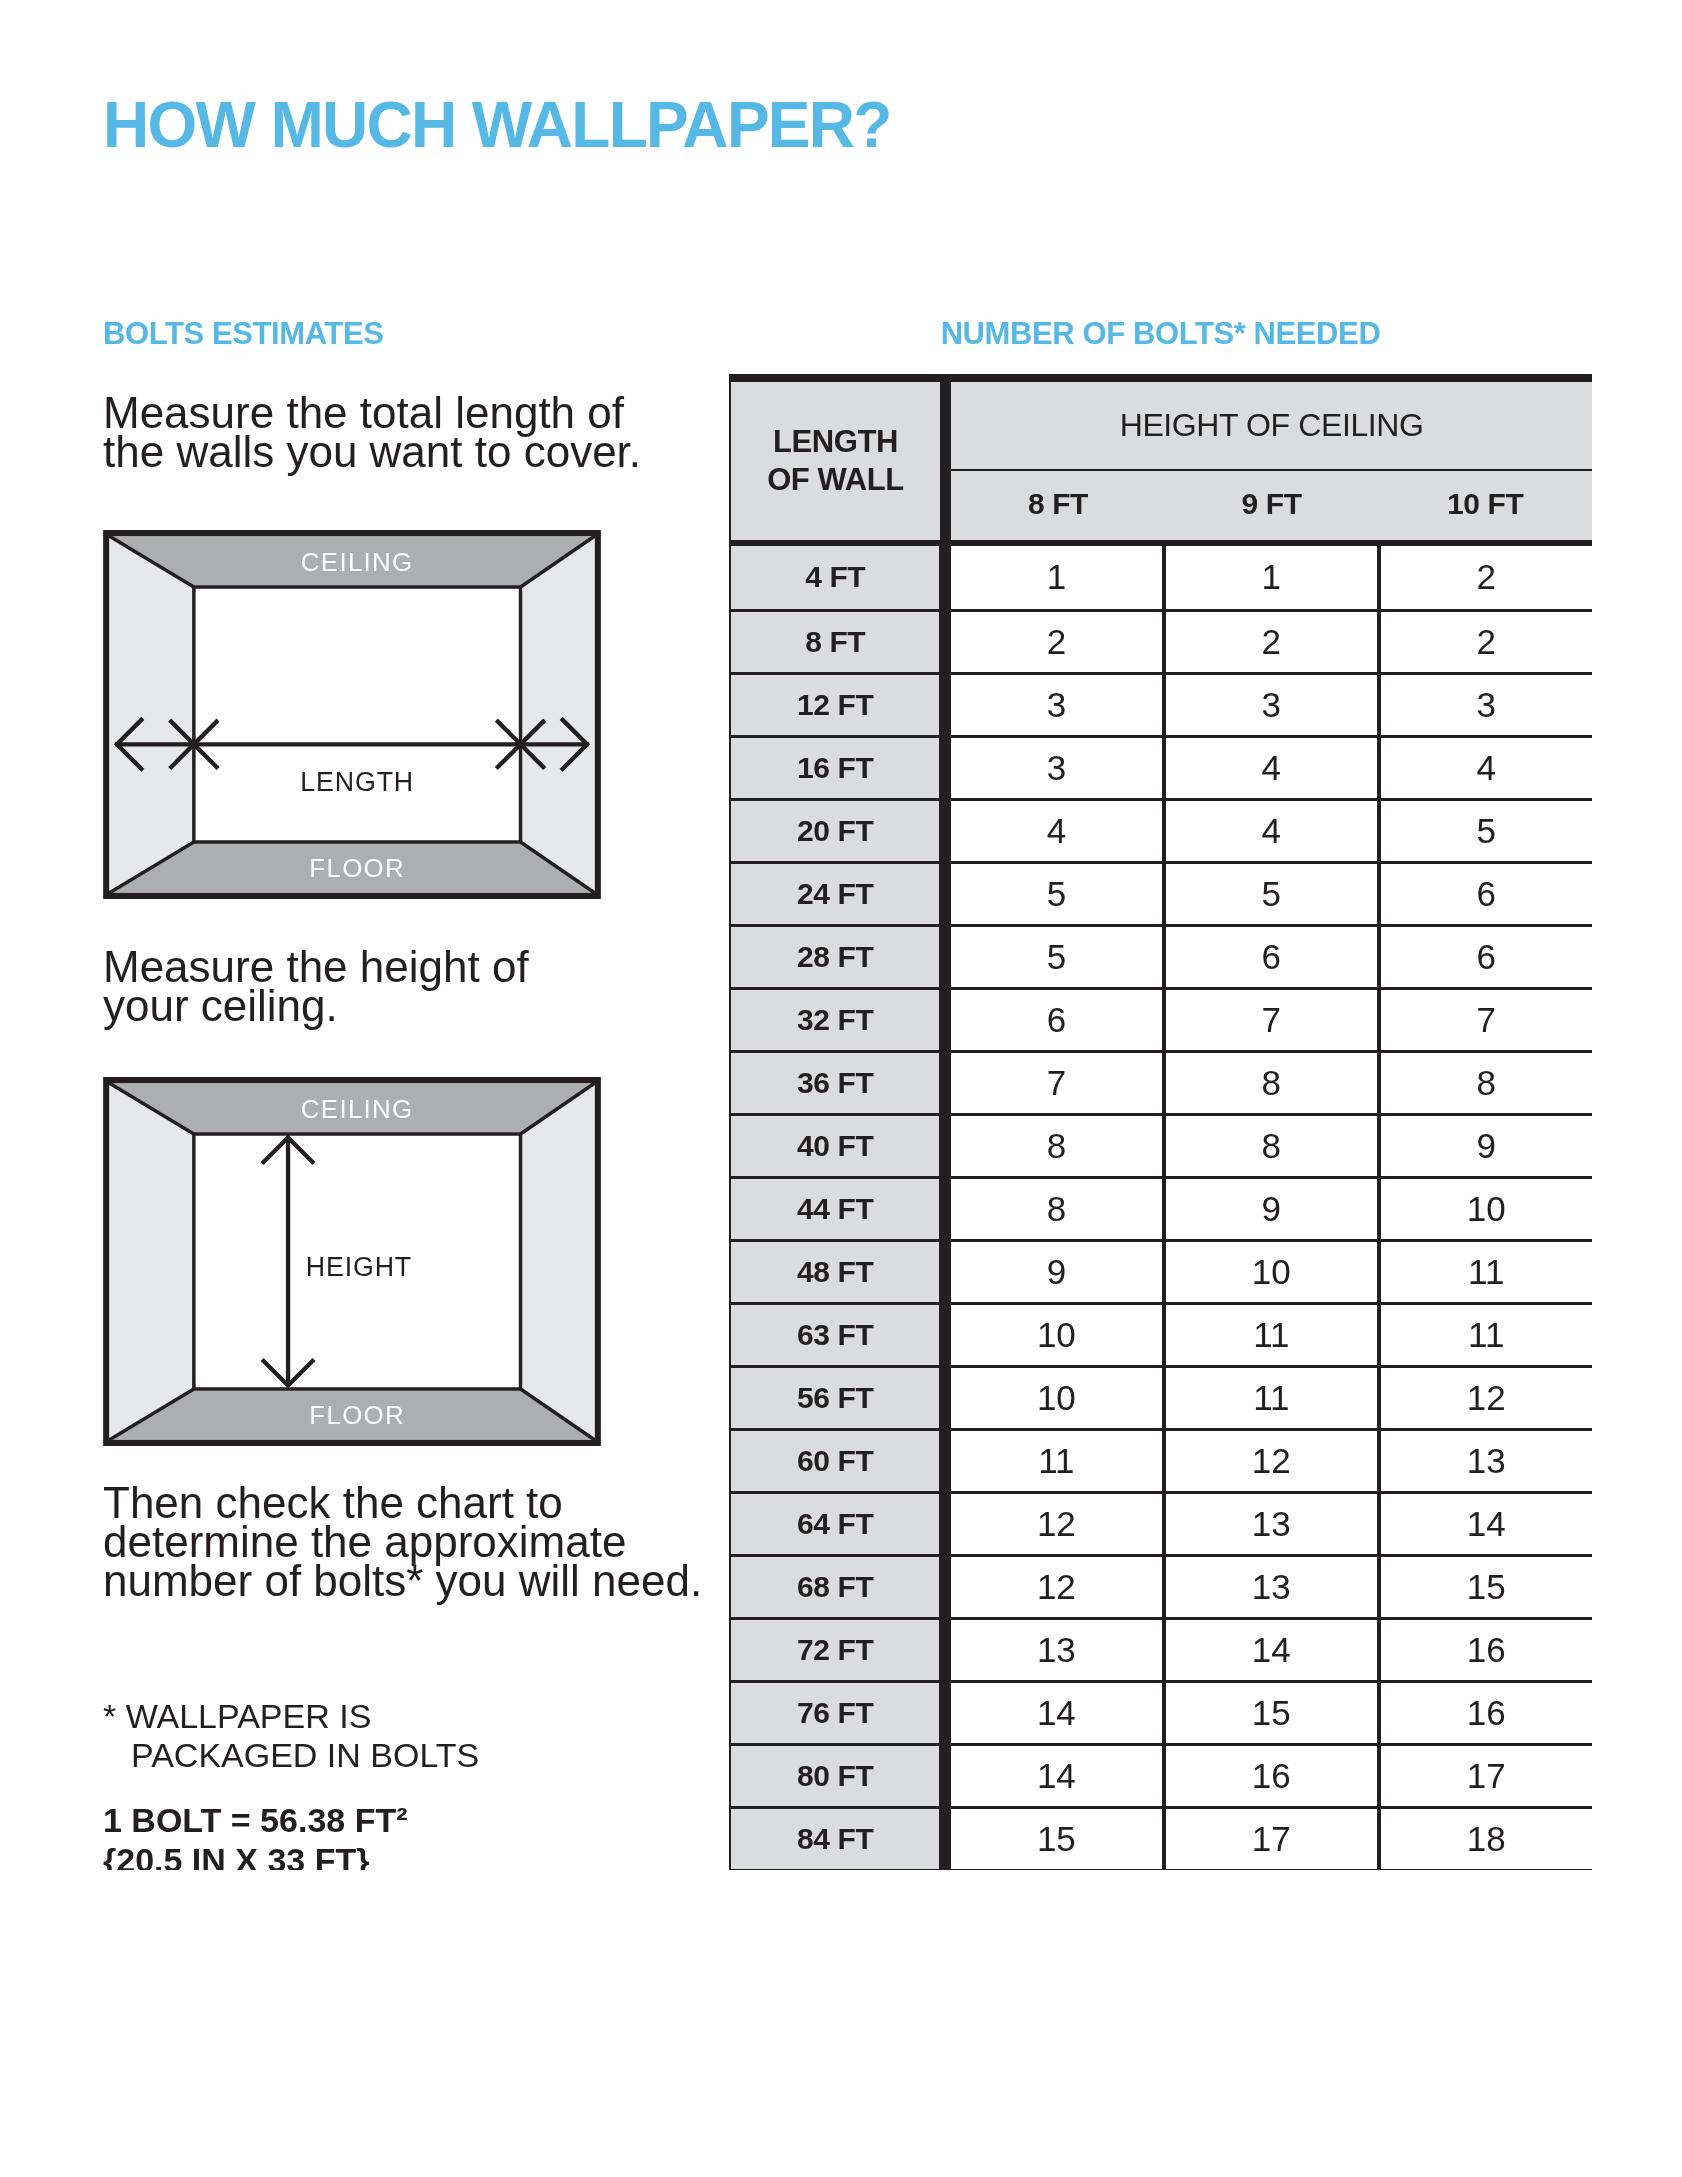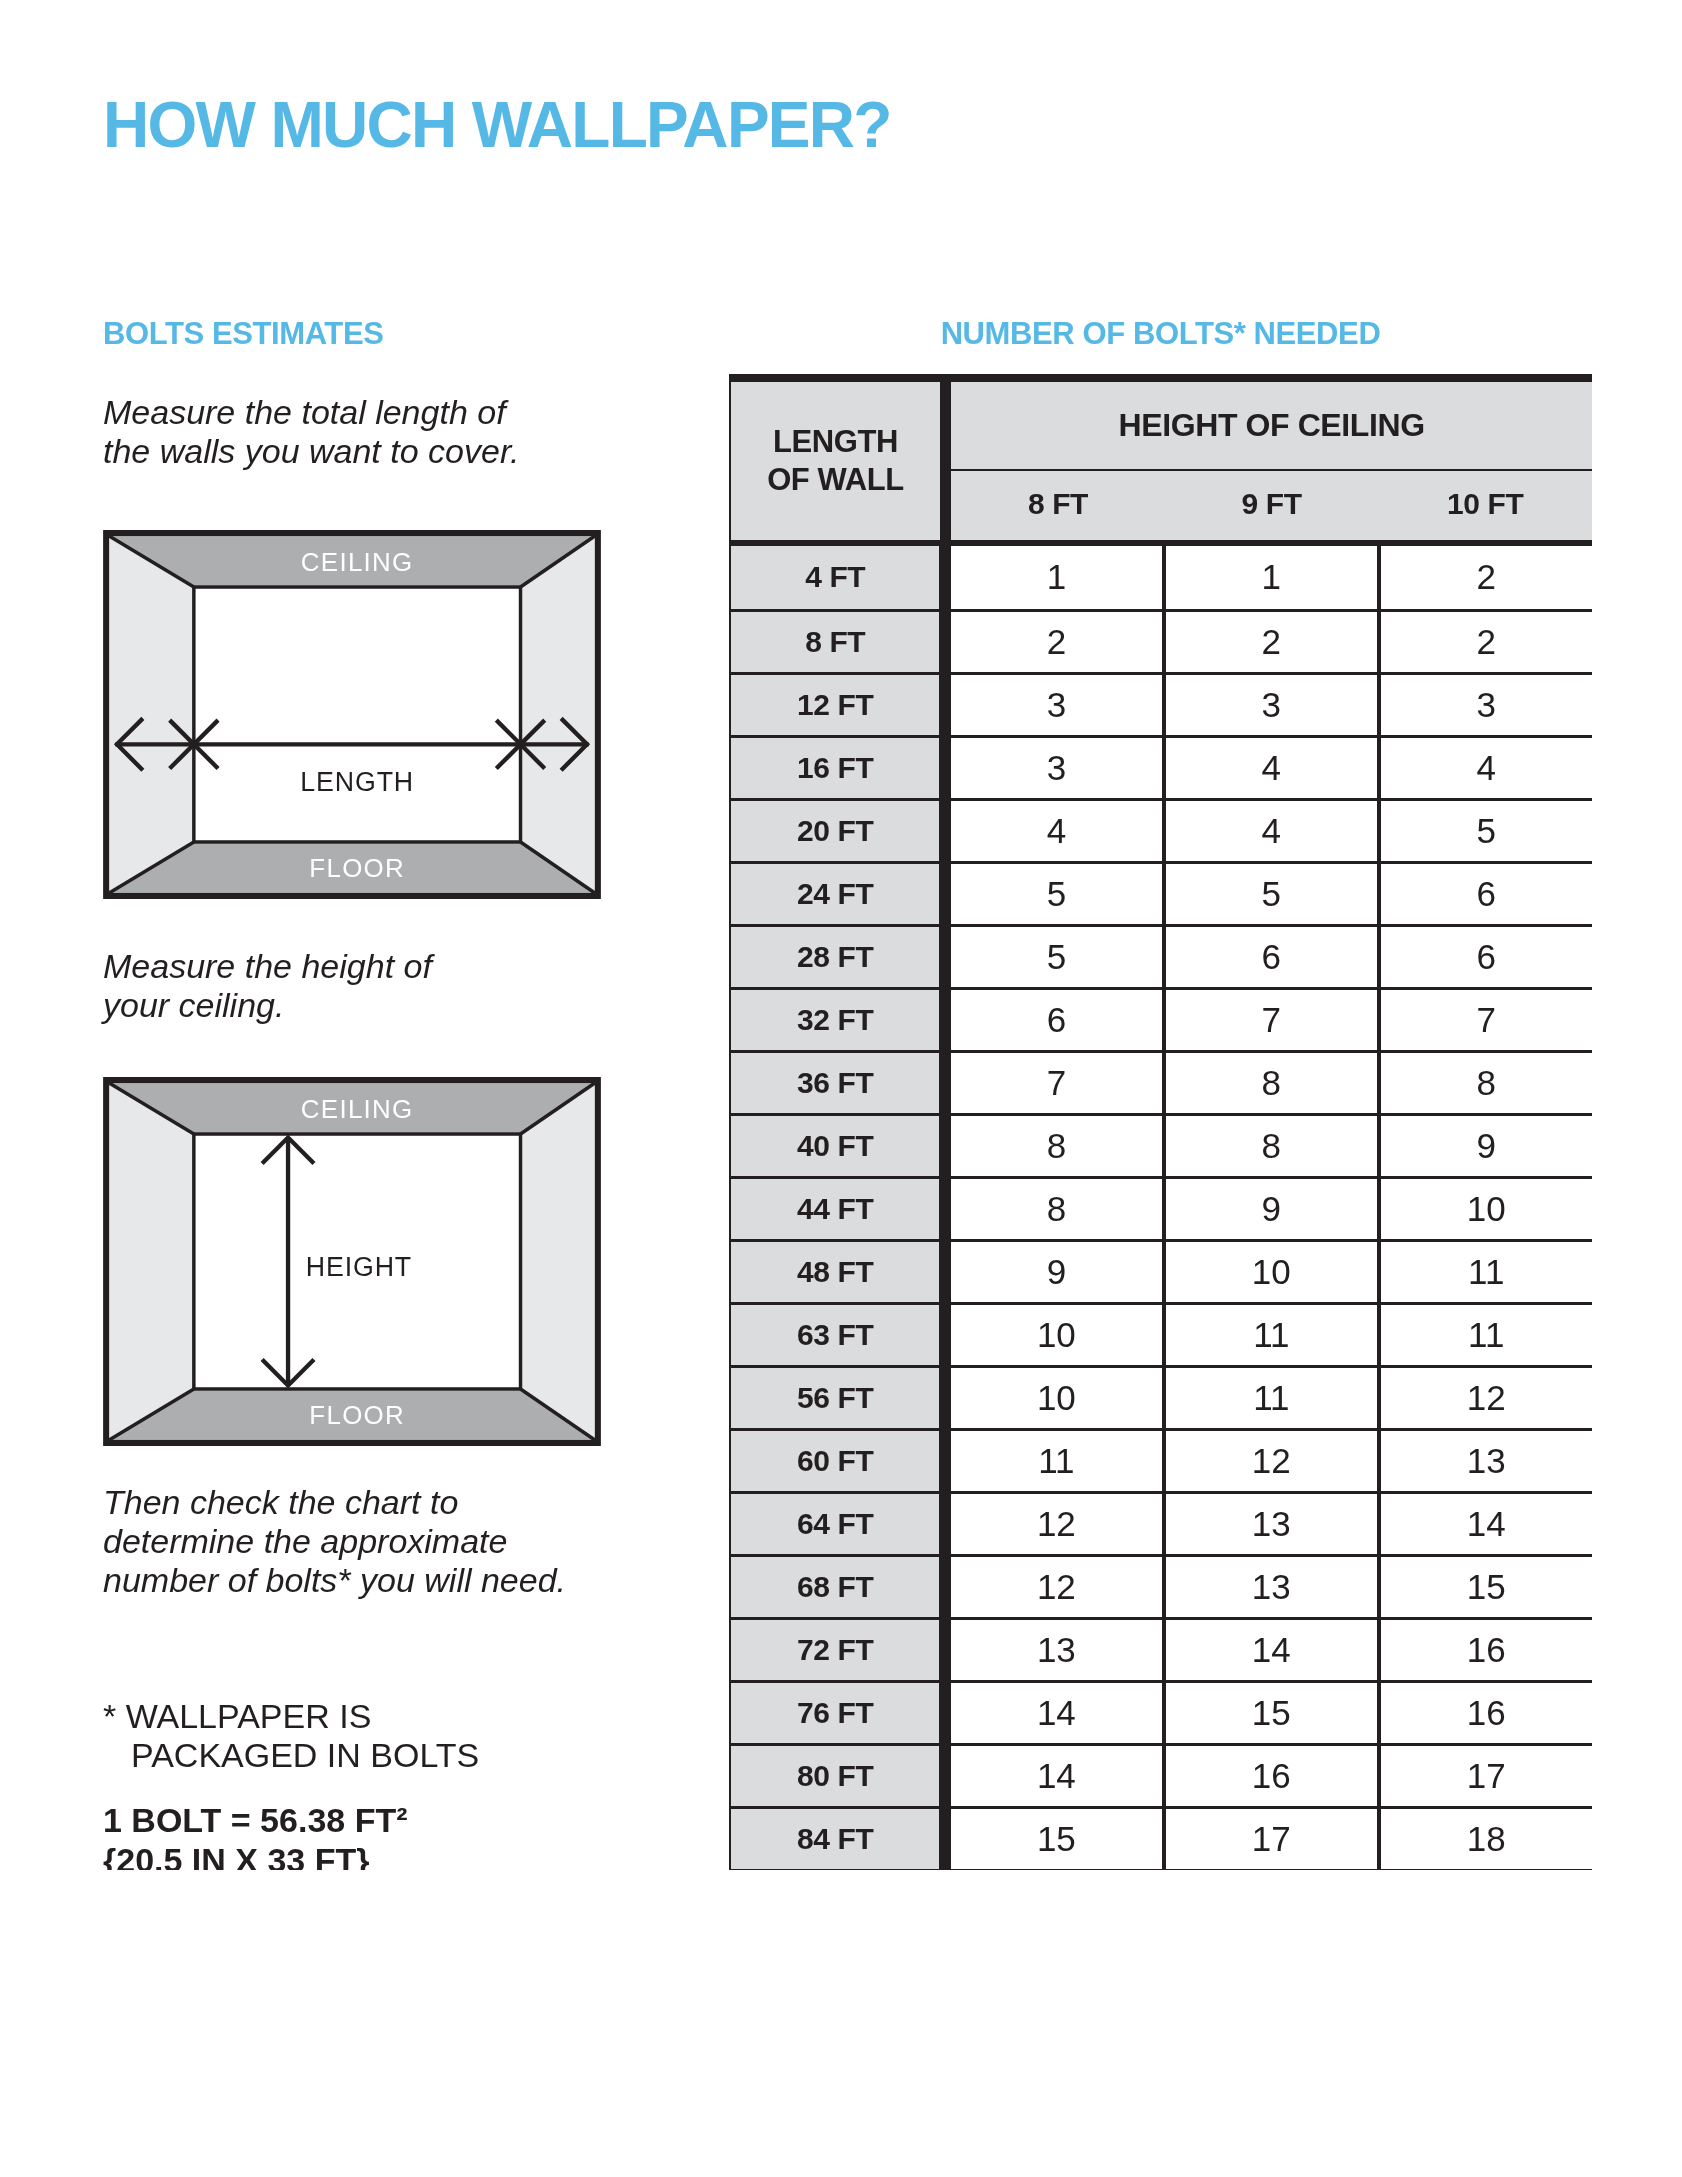--- a/index.html
+++ b/index.html
@@ -13,21 +13,21 @@
   html,body{background:#fff;}
   body{font-family:"Liberation Sans", sans-serif;color:var(--ink);}
   .page{position:relative;width:1683px;height:1870px;background:#fff;overflow:hidden;margin:0 auto;}
 
   .title{position:absolute;left:103px;top:93px;font-size:64px;font-weight:bold;color:var(--blue);letter-spacing:-1.7px;line-height:1;}
 
   .section-head{position:absolute;font-size:31px;font-weight:bold;color:var(--blue);letter-spacing:-0.4px;line-height:1;}
   .head-left{left:103px;top:318px;}
   .head-right{left:729px;top:318px;width:863px;text-align:center;}
 
-  .body-text{position:absolute;left:103px;font-size:34px;line-height:39px;color:var(--ink);white-space:pre-line;font-style:italic;}
+  .body-text{position:absolute;left:103px;font-size:44px;line-height:39px;color:var(--ink);white-space:pre-line;}
   .p1{top:393px;}
   .p2{top:947px;}
   .p3{top:1483px;}
 
   .footnote{position:absolute;left:103px;top:1697px;font-size:34px;line-height:39px;font-weight:normal;}
   .footnote .indent{padding-left:28px;}
   .boltspec{position:absolute;left:103px;top:1800px;font-size:34px;line-height:40px;font-weight:bold;}
 
   .diagram{position:absolute;left:103px;}
   .diagram.d1{top:530px;}
@@ -38,21 +38,21 @@
   
   .btable{position:absolute;left:729px;top:374px;width:863px;}
   .topbar{height:7.8px;background:var(--ink);}
   .tbody-border{border-left:2.6px solid var(--ink);}
   .thead{display:flex;height:158px;}
   .th-left{width:209px;background:var(--tgray);display:flex;align-items:center;justify-content:center;
            font-size:31px;font-weight:bold;letter-spacing:-0.4px;line-height:38px;text-align:center;white-space:pre-line;}
   .tdiv{width:11.2px;background:var(--ink);flex:none;}
   .th-right{flex:1;display:flex;flex-direction:column;background:var(--tgray);}
   .th-group{height:89px;display:flex;align-items:center;justify-content:center;
-            font-size:32px;font-weight:bold;letter-spacing:-0.4px;border-bottom:2.6px solid var(--ink);}
+            font-size:32px;font-weight:normal;letter-spacing:-0.4px;border-bottom:2.6px solid var(--ink);}
   .th-cols{height:67px;display:flex;}
   .th-col{flex:1;display:flex;align-items:center;justify-content:center;font-size:30px;font-weight:bold;letter-spacing:-0.4px;}
   .thead-underline{height:6px;background:var(--ink);}
 
   .trow{display:flex;height:63px;}
   .trow + .trow{border-top:3.5px solid var(--ink);}
   .tlabel{width:209px;background:var(--tgray);display:flex;align-items:center;justify-content:center;
           font-size:30px;font-weight:bold;letter-spacing:-0.4px;}
   .tcell{width:212px;background:#fff;display:flex;align-items:center;justify-content:center;font-size:35px;}
   .tvline{width:3.5px;background:var(--ink);flex:none;}

